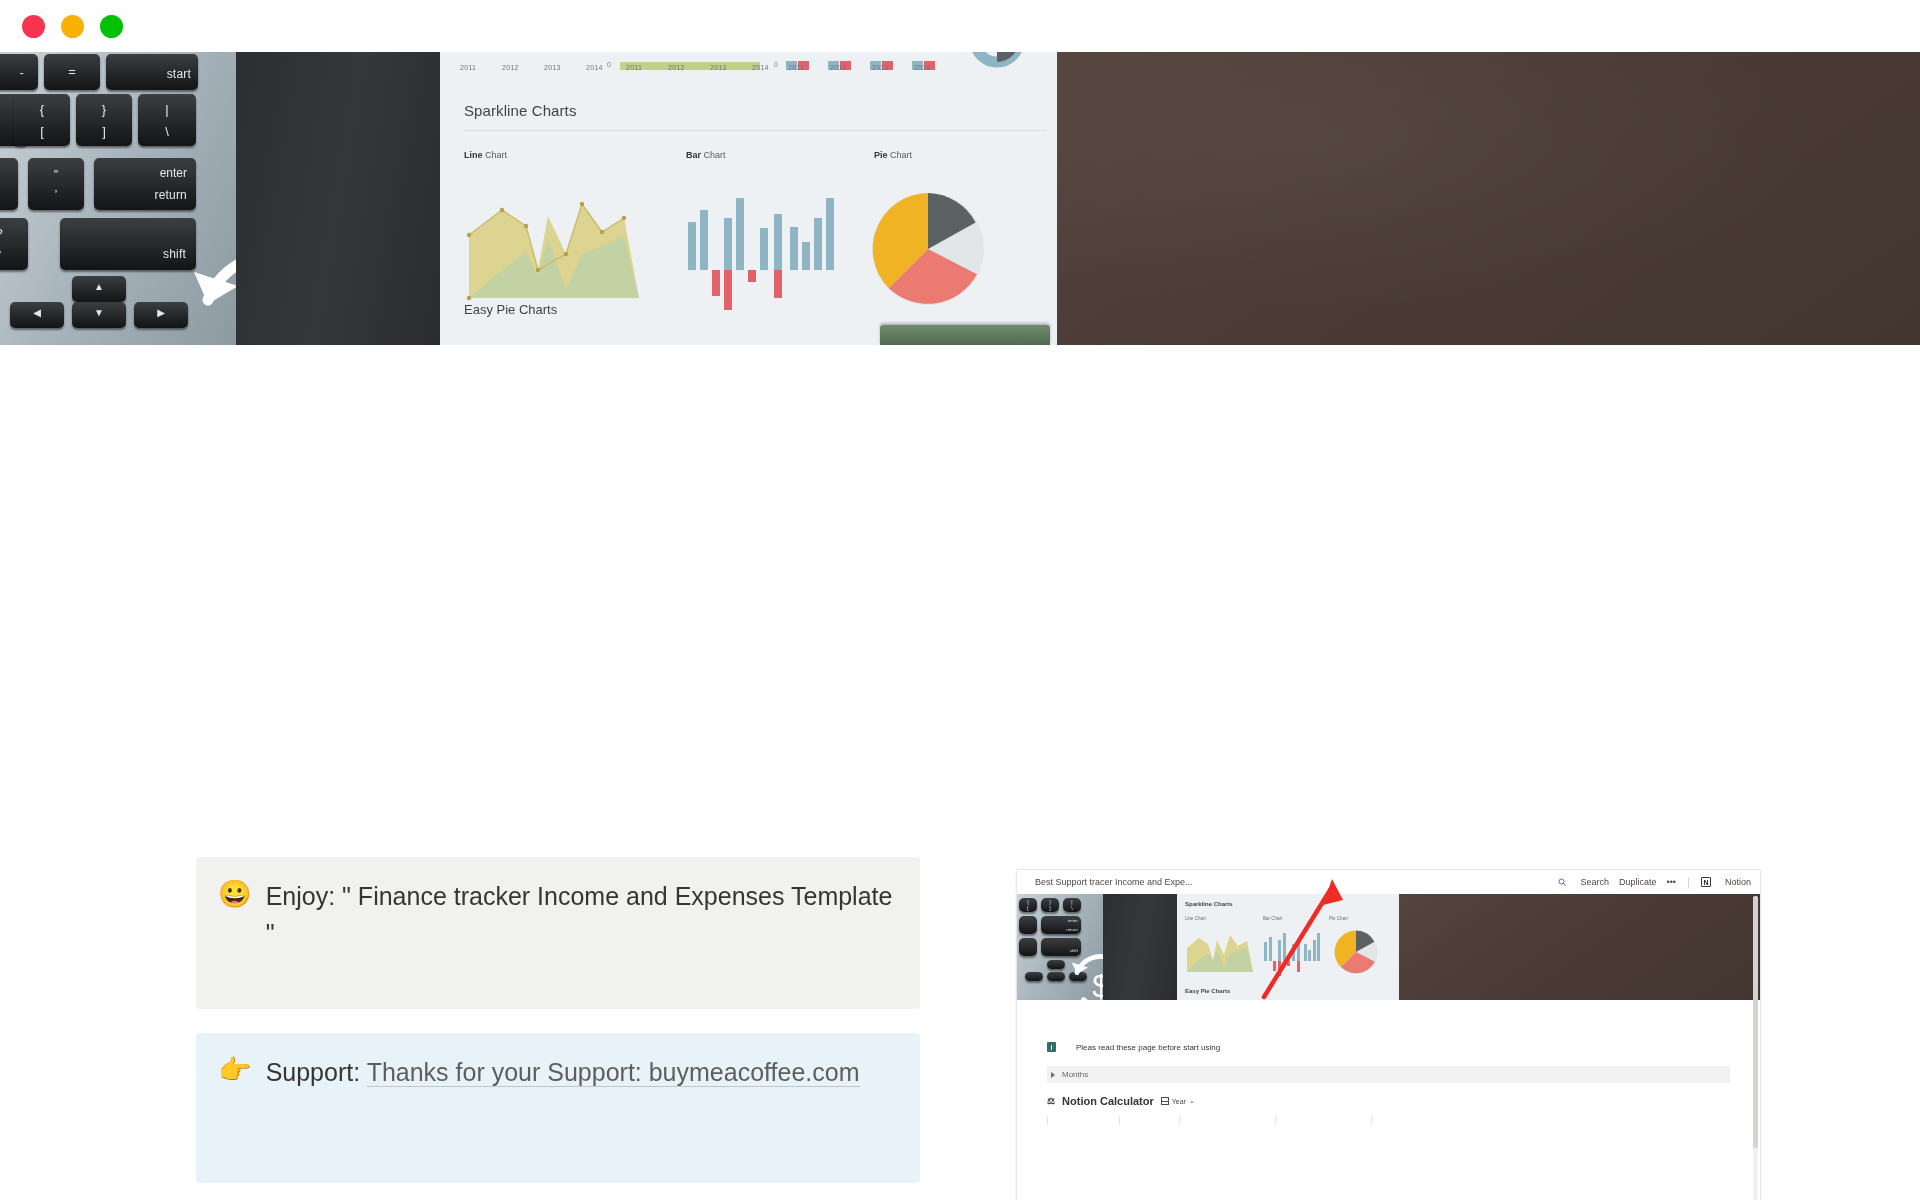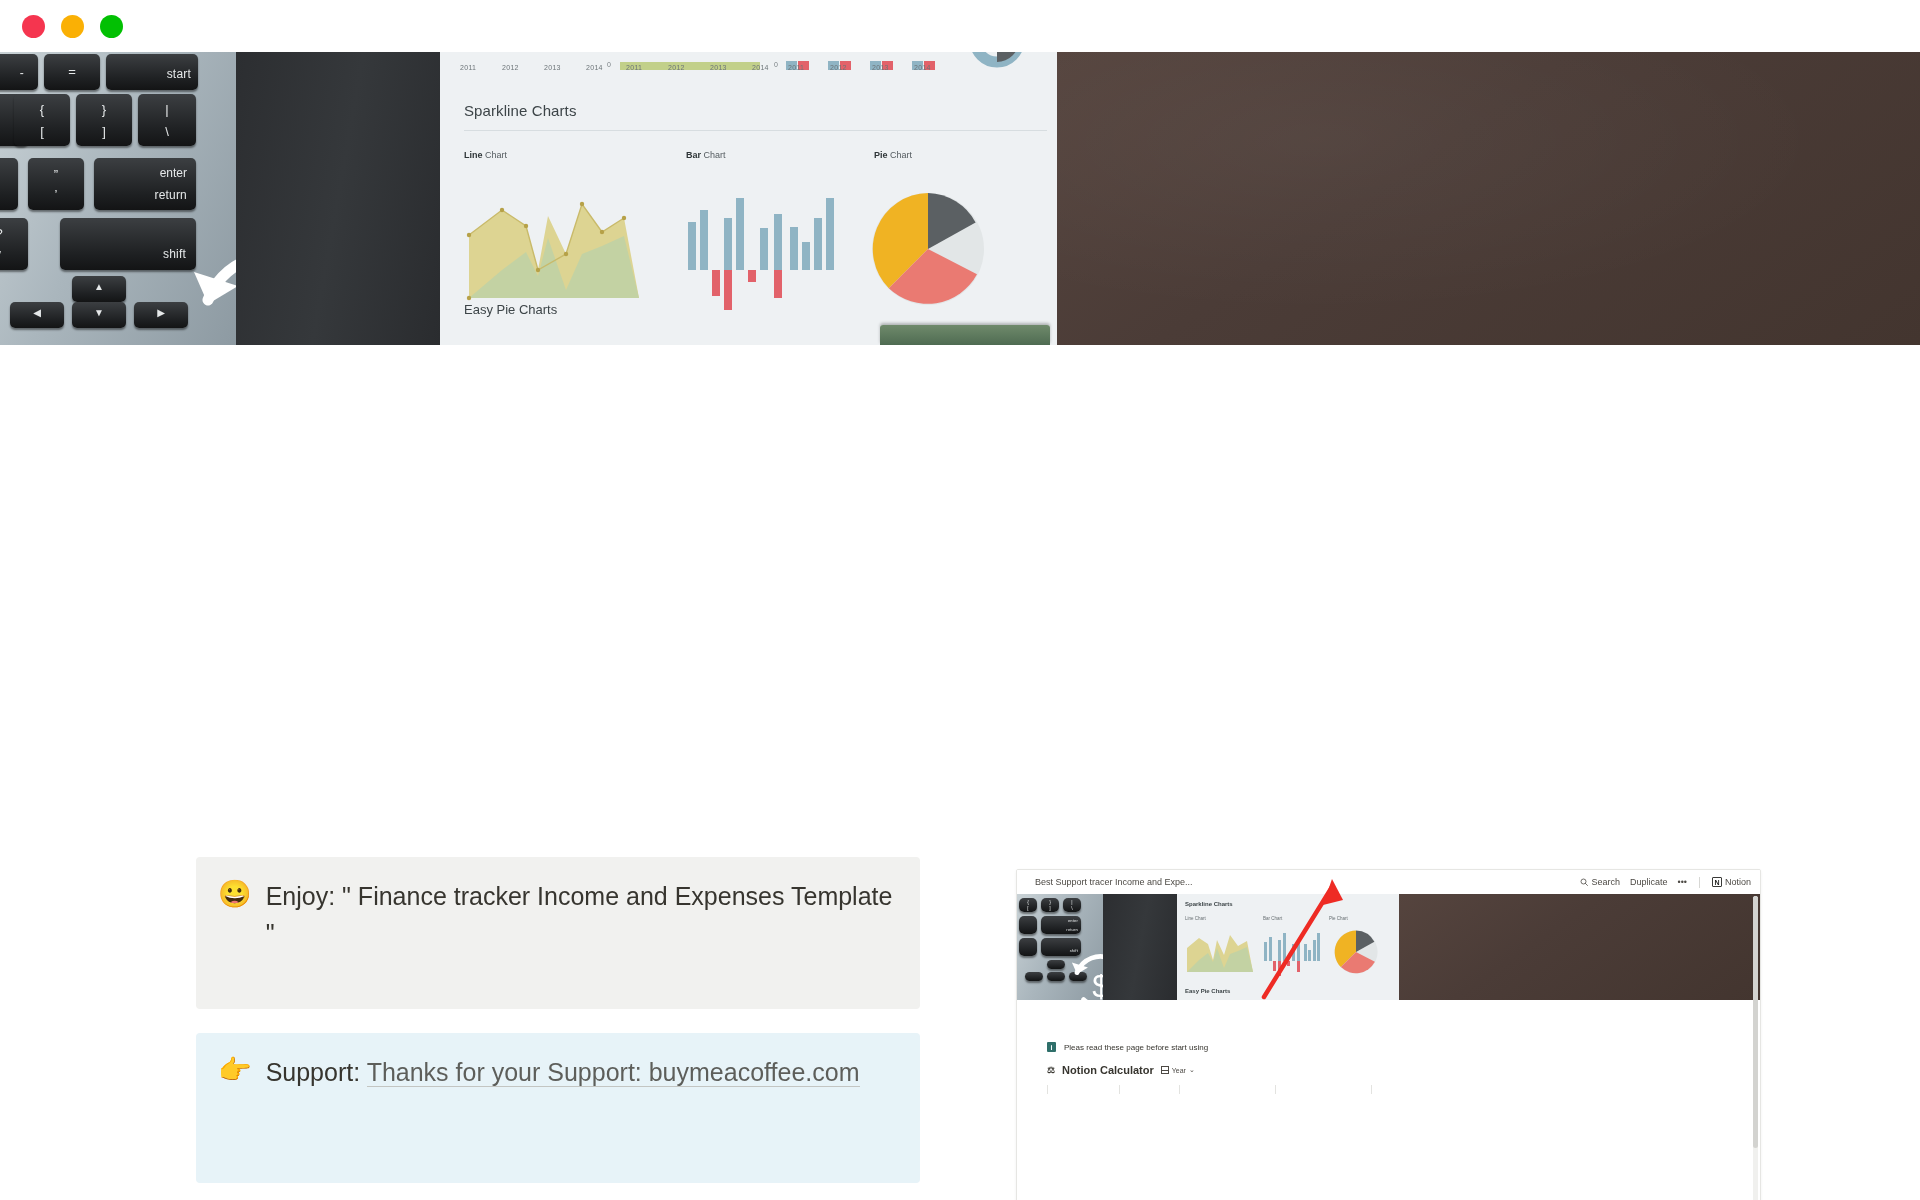--- a/index.html
+++ b/index.html
@@ -141,21 +141,21 @@
   }
   .pc-topbar {
     position: relative; height: 24px;
     display: flex; align-items: center;
     padding: 0 9px 0 18px;
     background: #fff;
     font-size: 9px; color: #4d4a45;
   }
   .pc-title { flex: 0 0 auto; }
   .pc-actions { margin-left: auto; display: flex; align-items: center; gap: 10px; font-size: 9px;}
-  .pc-actions .it { display: flex; align-items: center; gap: 3px; color: #4d4a45;}
+  .pc-actions .it { display: flex; align-items: center; gap: 14px; color: #4d4a45;}
   .pc-sep { width: 1px; height: 11px; background: #d7d7d4; margin: 0 2px;}
   .notion-glyph {
     width: 10px; height: 10px; border: 1px solid #3a3a38; border-radius: 1px;
     display: inline-flex; align-items: center; justify-content: center;
     font-size: 7px; font-weight: 700; color: #1d1d1b; background: #fff;
   }
 
   .pc-hero { position: relative; height: 106px; overflow: hidden; background: #4a3c36;}
   .pc-hero .kz { position: absolute; left: 0; top: 0; width: 86px; height: 106px;
     background: linear-gradient(115deg,#c9d2d6 0%, #aab6bd 45%, #8d9aa2 100%); }
@@ -163,21 +163,21 @@
     background: linear-gradient(100deg,#2c2e31 0%,#35383b 50%,#2a2c2f 100%); }
   .pc-hero .pp { position: absolute; left: 160px; top: 0; width: 222px; height: 106px; background: #eef1f3;}
   .pc-hero .dk { position: absolute; left: 382px; top: 0; right: 0; height: 106px;
     background: linear-gradient(145deg,#55443e 0%, #4b3c37 40%, #43352f 100%);}
   .pc-ptitle { position: absolute; left: 8px; top: 7px; font-size: 6px; color: #3d4548; font-weight: 700;}
   .pc-sub { position: absolute; font-size: 4.5px; color: #666d71;}
   .pc-pfoot { position: absolute; left: 8px; bottom: 6px; font-size: 6px; color: #3d4548; font-weight: 700;}
 
   .pc-body { position: relative; padding: 28px 30px 0 30px; }
   .pc-h1 { font-size: 21px; font-weight: 700; color: #37352f; letter-spacing: -.3px;}
-  .pc-note { display: flex; align-items: center; gap: 8px; margin-top: 14px; font-size: 8px; color: #37352f;}
+  .pc-note { display: flex; align-items: center; gap: 20px; margin-top: 14px; font-size: 8px; color: #37352f;}
   .pc-info-icon {
     width: 9px; height: 10px; background: #2f6f6a; color: #fff; border-radius: 1px;
     display: inline-flex; align-items: center; justify-content: center;
     font-size: 7px; font-weight: 700; line-height: 1;
   }
   .pc-toggle {
     margin-top: 14px; background: #f1f1ef; height: 17px;
     display: flex; align-items: center; gap: 7px; padding-left: 4px;
     font-size: 8px; color: #6b6a65;
   }
@@ -496,20 +496,24 @@
             <div class="pc-pfoot">Easy Pie Charts</div>
           </div>
           <div class="dk"></div>
         </div>
 
         <div class="pc-body">
           <div class="pc-note">
             <span class="pc-info-icon">i</span>
             <span>Pleas read these page before start using</span>
           </div>
+          <div class="pc-toggle">
+            <span class="tri"></span>
+            <span>Months</span>
+          </div>
           <div class="pc-calc">
             <span style="font-size:9px;">⚖</span>
             <span>Notion Calculator</span>
             <span class="yr">
               <span class="grid-glyph"></span>
               <span>Year</span>
               <span>⌄</span>
             </span>
           </div>
           <div class="pc-tablerow">

